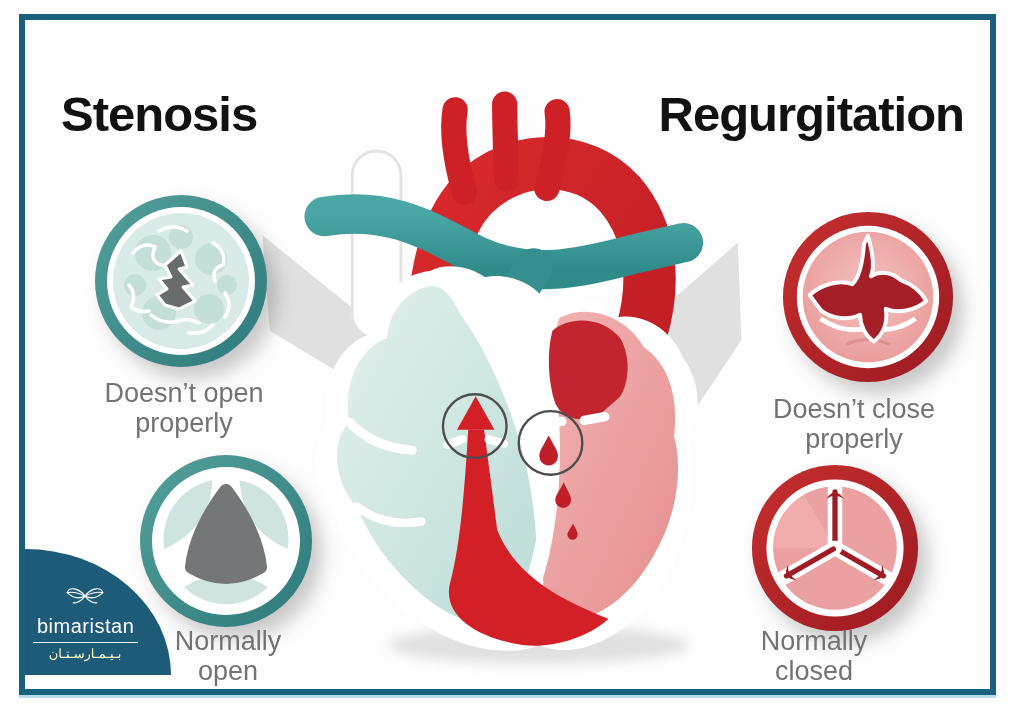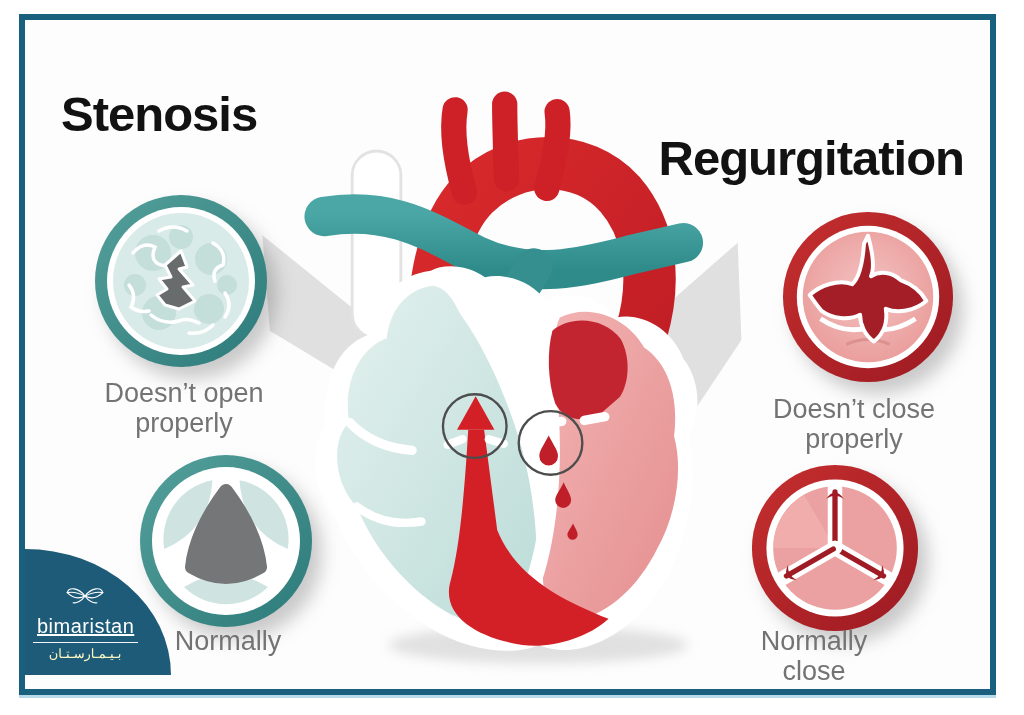--- a/index.html
+++ b/index.html
@@ -14,38 +14,38 @@
   .frame::after{
     content:"";position:absolute;left:-6px;right:-6px;bottom:-9px;height:3px;
     background:rgba(120,190,215,.55);
   }
   .heart-svg{position:absolute;left:0;top:0;width:100%;height:100%;}
   .title{
     position:absolute;top:66px;font-size:49px;font-weight:700;color:#121212;
     letter-spacing:-1px;white-space:nowrap;
   }
   .title.left{left:36px;}
-  .title.right{right:26px;margin-top:44px;}
+  .title.right{right:26px;}
   .caption{
     position:absolute;width:280px;text-align:center;font-size:27px;
     line-height:30px;color:#737373;
   }
   .valve{
     position:absolute;border-radius:50%;
     filter:drop-shadow(10px 12px 9px rgba(70,70,70,.28));
   }
   .valve svg{display:block;}
   .logo{
     position:absolute;left:0px;bottom:14px;width:146px;height:126px;
     background:#1d5b78;border-top-right-radius:146px 126px;
   }
   .logo-inner{position:absolute;left:8px;top:36px;width:104px;text-align:center;color:#fff;}
   .logo-brand{
     display:inline-block;font-size:20px;letter-spacing:.5px;color:#fff;
-    border-bottom:1.5px solid rgba(255,255,255,.95);padding:2px 4px 4px 4px;text-decoration:underline;
+    border-bottom:1.5px solid rgba(255,255,255,.95);padding:2px 4px 4px 4px;
   }
   .logo-arabic{font-size:13px;letter-spacing:1px;color:#fef9c3;margin-top:3px;}
   .logo-icon{height:22px;margin-bottom:2px;}
 </style>
 </head>
 <body>
 
 <div class="canvas">
   <div class="frame">
 
@@ -234,28 +234,29 @@
         </g>
       </svg>
     </div>
 
     <div class="caption" style="left:19px;top:358px;">
       <span style="display:block">Doesn’t open</span>
       <span style="display:block">properly</span>
     </div>
     <div class="caption" style="left:63px;top:606px;">
       <span style="display:block">Normally</span>
+      <span style="display:block">open</span>
     </div>
     <div class="caption" style="left:689px;top:358px;margin-top:16px;">
       <span style="display:block">Doesn’t close</span>
       <span style="display:block">properly</span>
     </div>
     <div class="caption" style="left:649px;top:606px;">
       <span style="display:block">Normally</span>
-      <span style="display:block">close</span>
+      <span style="display:block">closed</span>
     </div>
 
     <div class="logo">
       <div class="logo-inner">
         <svg class="logo-icon" viewBox="0 0 48 26" width="44" height="22">
           <g fill="none" stroke="#ffffff" stroke-width="1.4" stroke-linecap="round">
             <path d="M24,13 C16,3 5,2 3,9 C10,16 18,16 24,13 Z"></path>
             <path d="M24,13 C16,9 8,8 3,9"></path>
             <path d="M24,13 C32,3 43,2 45,9 C38,16 30,16 24,13 Z"></path>
             <path d="M24,13 C32,9 40,8 45,9"></path>

